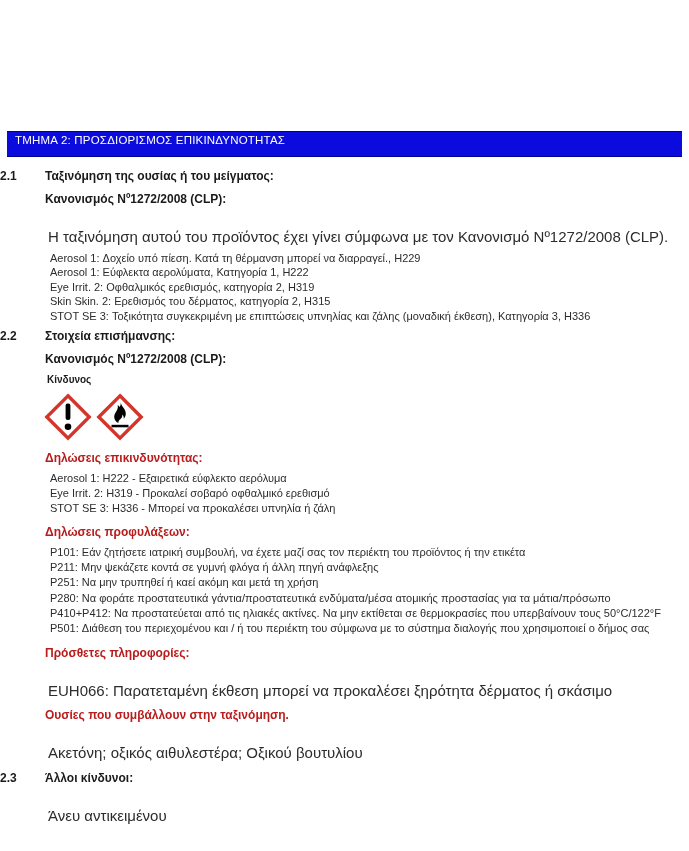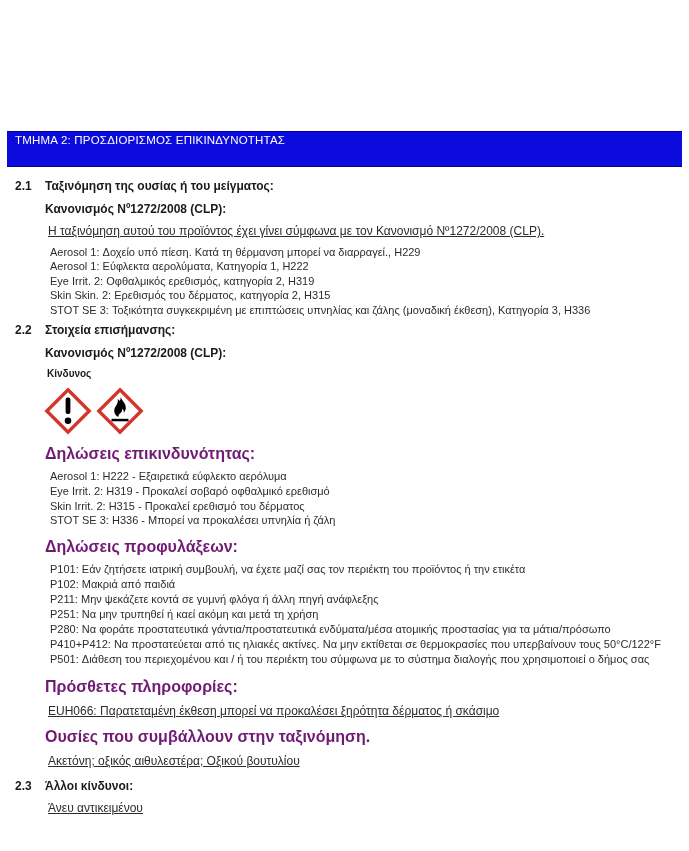--- a/index.html
+++ b/index.html
@@ -10,36 +10,35 @@
     font-family: "Liberation Sans", "DejaVu Sans", sans-serif;
     color: #2c2c2c;
     overflow: hidden;
     position: relative;
   }
   .page { width: 689px; height: 851px; background: #ffffff; }
 
   
   .section-bar {
     margin: 131px 7px 0 7px;
-    height: 36px;
+    height: 26px;
     background: #0b0bdd;
     border-top: 1px solid #000099;
     border-bottom: 1px solid #000099;
     color: #ffffff;
     font-size: 11.5px;
     line-height: 16px;
     padding-left: 8px;
     letter-spacing: 0.2px;
   }
 
   
   .sec-row { display: flex; align-items: baseline; margin-top: 12px; }
   .sec-num {
     width: 45px;
-    padding-left: 15px;
     font-weight: bold;
     font-size: 12px;
     color: #1a1a1a;
     flex: 0 0 45px;
   }
   .sec-title { font-weight: bold; font-size: 12px; color: #1a1a1a; }
 
   .indent { margin-left: 45px; margin-right: 14px; }
 
   .sub-heading {
@@ -49,44 +48,43 @@
     margin-top: 9px;
   }
   .signal-word {
     font-weight: bold;
     font-size: 10px;
     color: #1a1a1a;
     margin-top: 8px;
     margin-left: 2px;
   }
   .body-text {
-    font-size: 12px;
+    font-size: 15px;
     color: #2c2c2c;
-    margin-top: 8px;
+    margin-top: 24px;
     margin-left: 3px;
     line-height: 14.5px;
-    text-decoration: underline;
   }
   .plain-list {
     list-style: none;
     font-size: 11px;
     color: #2c2c2c;
     margin-top: 6px;
     margin-left: 5px;
     line-height: 14.6px;
   }
   .plain-list.wide { line-height: 15.1px; }
 
   .pictogram-row { display: flex; gap: 4px; margin: 8px 0 0 44px; }
   .pictogram { width: 48px; height: 48px; }
 
   .bold-note {
     font-weight: bold;
-    font-size: 16px;
-    color: #701a75;
+    font-size: 12px;
+    color: #b91c1c;
     margin-top: 10px;
   }
 </style>
 </head>
 <body>
 
 <div class="page">
 
   <div class="section-bar">
     <span>ΤΜΗΜΑ 2: ΠΡΟΣΔΙΟΡΙΣΜΟΣ ΕΠΙΚΙΝΔΥΝΟΤΗΤΑΣ</span>
@@ -130,28 +128,26 @@
       <path d="M24.5 8.5 c0.6 2.3 0.1 4 -0.8 5.6 c-0.5 -0.9 -1.1 -1.6 -2 -2.2 c0.3 1.5 0.2 2.9 -0.3 4.4 c-0.9 2.6 -3.2 4.3 -3.2 7.5 c0 2.9 1.6 5 4.2 6.3 c-0.2 -1.5 0.5 -2.7 1.8 -3.8 c1.2 -1.1 2.3 -2.2 2.1 -4.8 c1.2 1.2 1.7 2.6 1.4 4.4 c1.4 -1.4 2.6 -3.6 1.9 -6.8 c-0.9 -4.2 -4.6 -6.1 -5.1 -10.6 z" fill="#000000"></path>
       <rect x="15.5" y="31.8" width="17" height="2.5" fill="#000000"></rect>
     </svg>
   </div>
 
   <div class="indent">
     <div class="bold-note">Δηλώσεις επικινδυνότητας:</div>
     <ul class="plain-list">
       <li>Aerosol 1: H222 - Εξαιρετικά εύφλεκτο αερόλυμα</li>
       <li>Eye Irrit. 2: H319 - Προκαλεί σοβαρό οφθαλμικό ερεθισμό</li>
-      <li>Skin Irrit. 2: H315 - Προκαλεί ερεθισμό του δέρματος</li>
       <li>STOT SE 3: H336 - Μπορεί να προκαλέσει υπνηλία ή ζάλη</li>
     </ul>
 
     <div class="bold-note">Δηλώσεις προφυλάξεων:</div>
     <ul class="plain-list wide">
       <li>P101: Εάν ζητήσετε ιατρική συμβουλή, να έχετε μαζί σας τον περιέκτη του προϊόντος ή την ετικέτα</li>
-      <li>P102: Μακριά από παιδιά</li>
       <li>P211: Μην ψεκάζετε κοντά σε γυμνή φλόγα ή άλλη πηγή ανάφλεξης</li>
       <li>P251: Να μην τρυπηθεί ή καεί ακόμη και μετά τη χρήση</li>
       <li>P280: Να φοράτε προστατευτικά γάντια/προστατευτικά ενδύματα/μέσα ατομικής προστασίας για τα μάτια/πρόσωπο</li>
       <li>P410+P412: Να προστατεύεται από τις ηλιακές ακτίνες. Να μην εκτίθεται σε θερμοκρασίες που υπερβαίνουν τους 50°C/122°F</li>
       <li>P501: Διάθεση του περιεχομένου και / ή του περιέκτη του σύμφωνα με το σύστημα διαλογής που χρησιμοποιεί ο δήμος σας</li>
     </ul>
 
     <div class="bold-note">Πρόσθετες πληροφορίες:</div>
     <div class="body-text">EUH066: Παρατεταμένη έκθεση μπορεί να προκαλέσει ξηρότητα δέρματος ή σκάσιμο</div>
 

